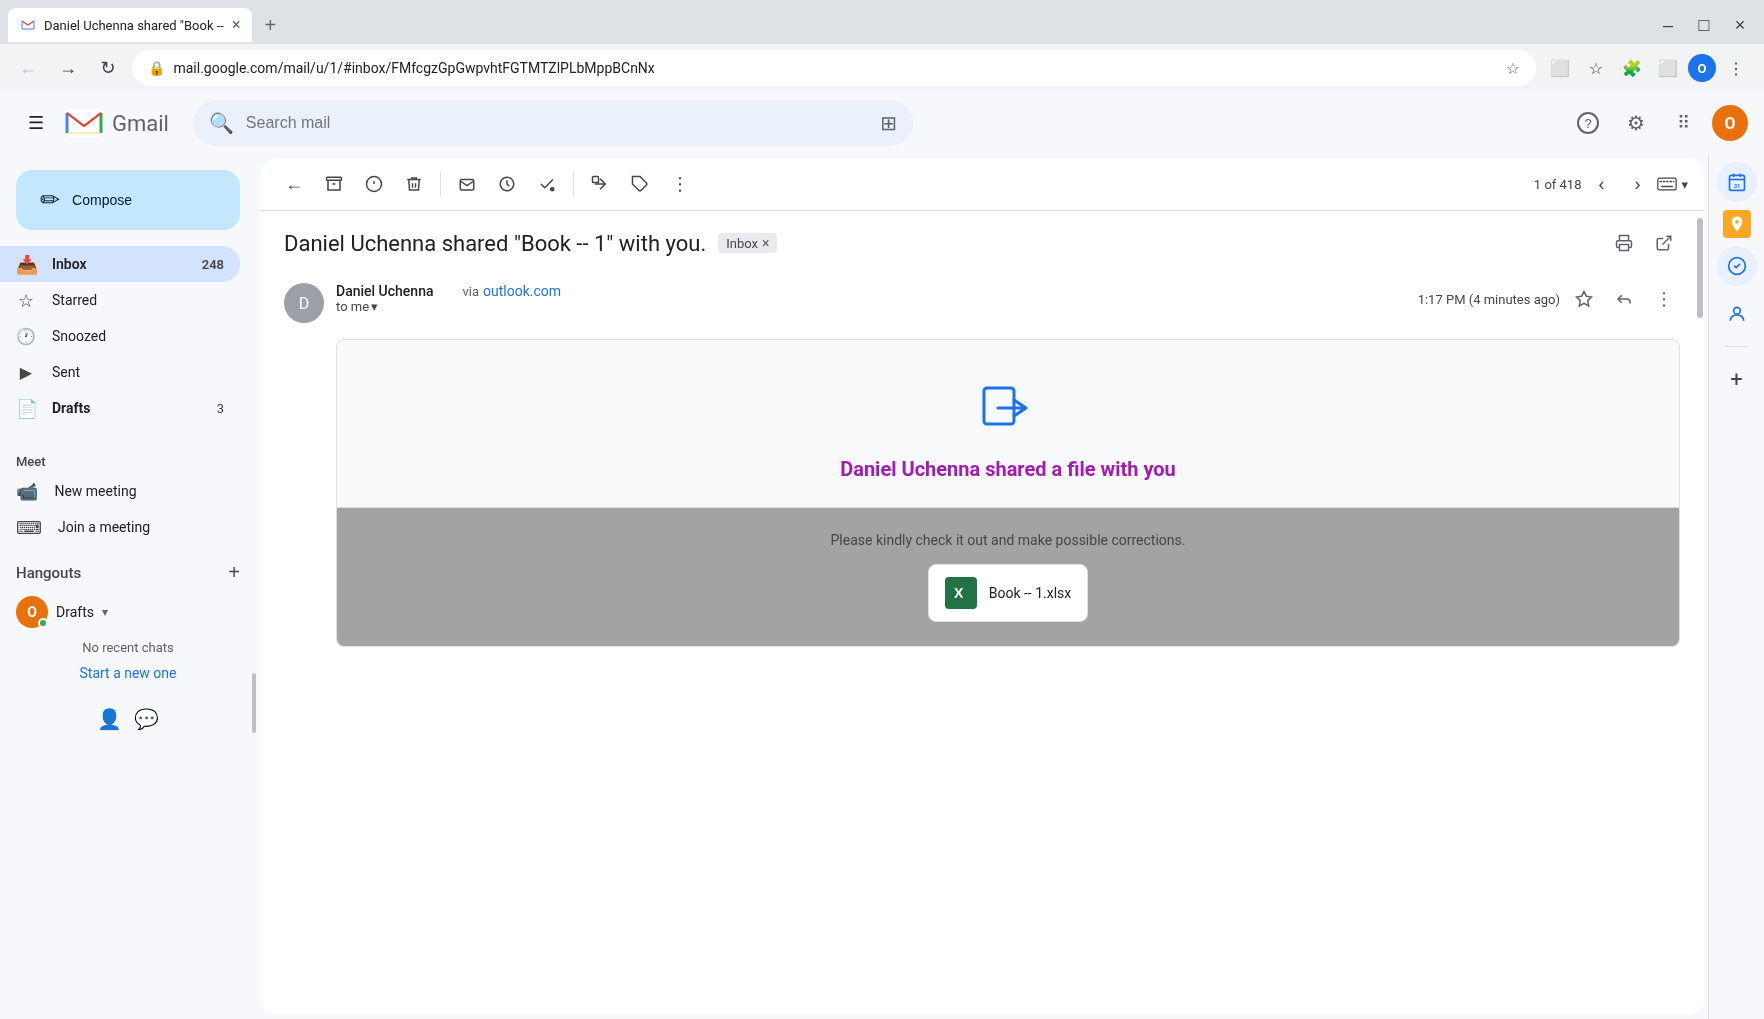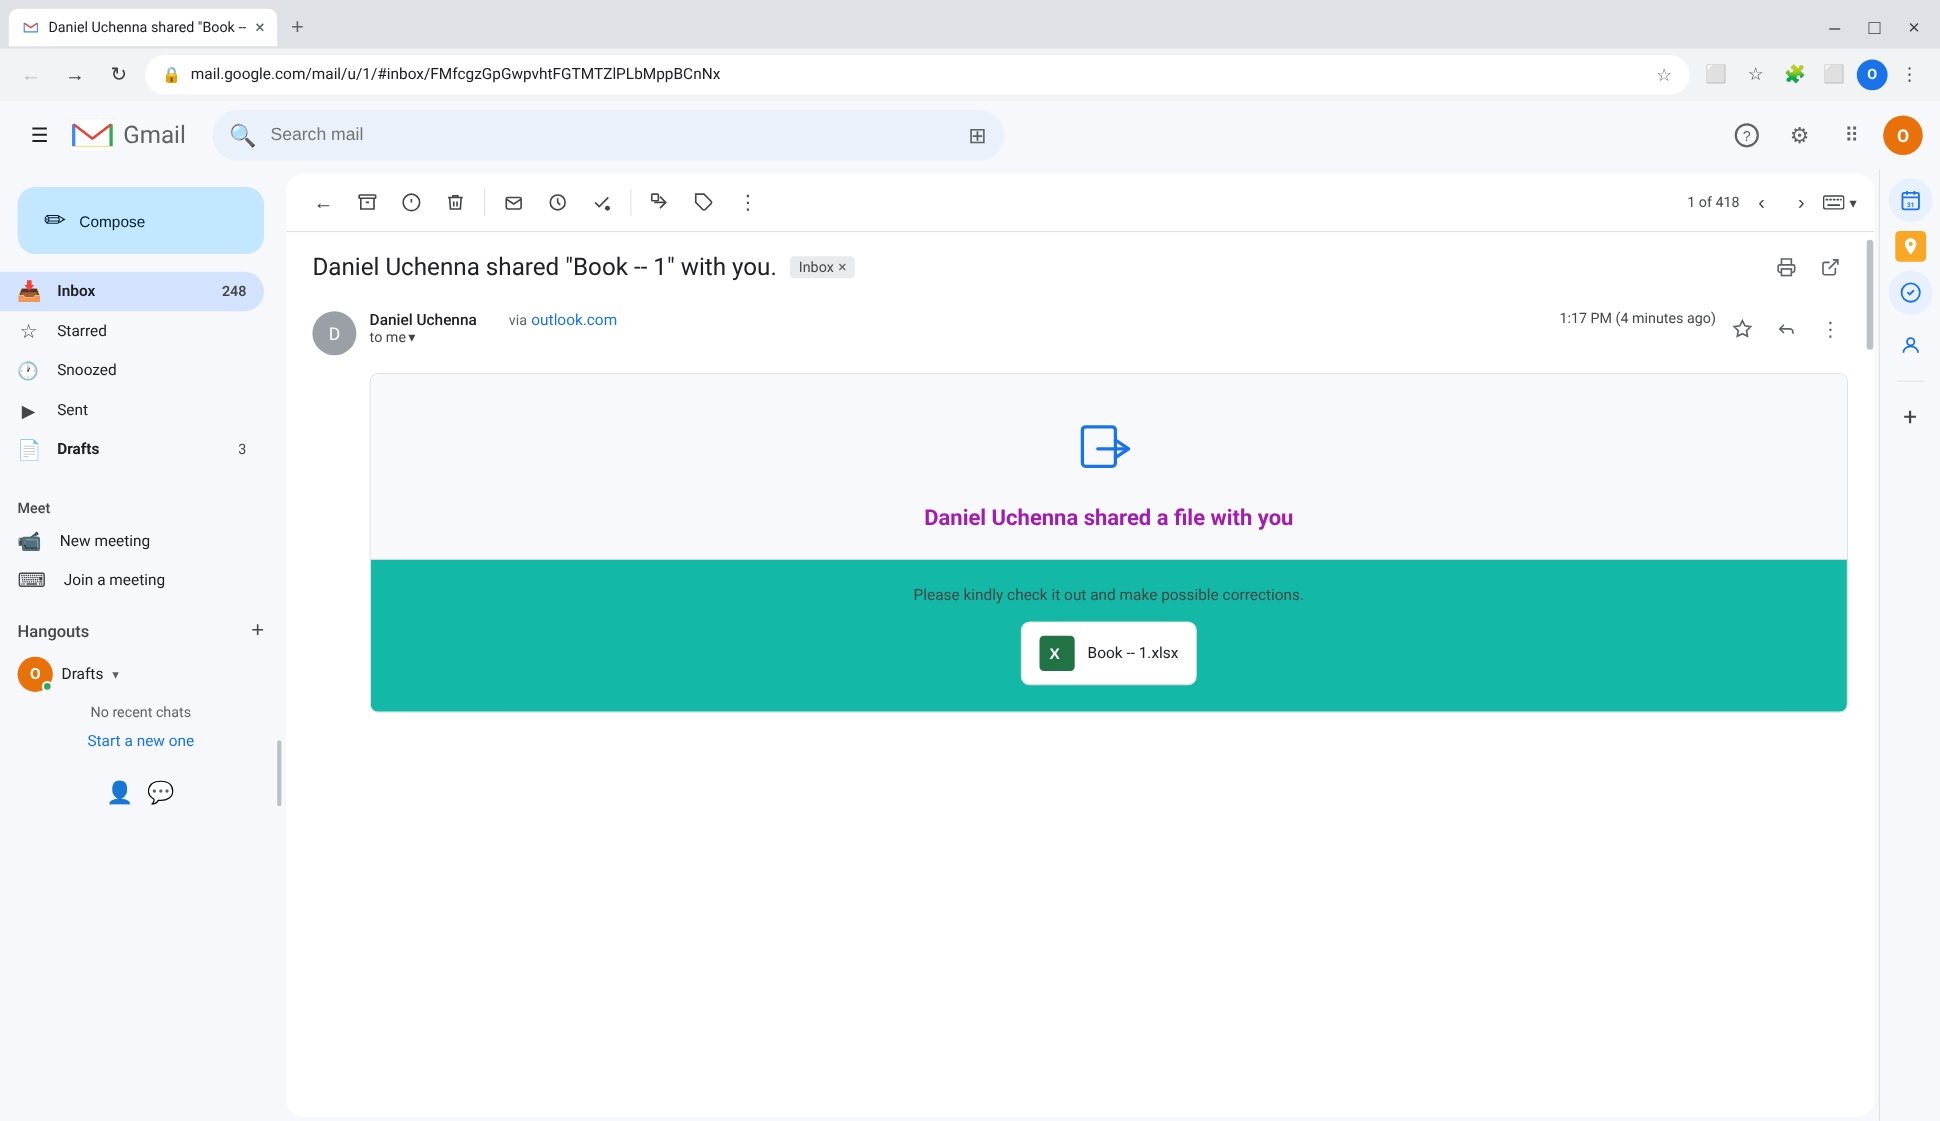--- a/index.html
+++ b/index.html
@@ -85,30 +85,30 @@
 
     
     .email-thread { padding: 8px 24px; }
     .email-header { display: flex; align-items: flex-start; gap: 12px; padding: 8px 0; }
     .sender-avatar { width: 40px; height: 40px; border-radius: 50%; background: #9aa0a6; color: white; font-size: 16px; display: flex; align-items: center; justify-content: center; flex-shrink: 0; }
     .email-meta { flex: 1; }
     .sender-name { font-size: 14px; font-weight: 500; color: #202124; }
     .sender-via { font-size: 14px; color: #444746; margin-left: 25px; }
     .via-link { color: #1a73e8; text-decoration: none; }
     .email-recipient { font-size: 13px; color: #444746; cursor: pointer; display: flex; align-items: center; gap: 2px; }
-    .email-actions { display: flex; align-items: flex-start; gap: 8px; }
+    .email-actions { display: flex; align-items: center; gap: 8px; }
     .email-time { font-size: 13px; color: #444746; }
     .action-icon-btn { background: none; border: none; cursor: pointer; color: #5f6368; font-size: 18px; padding: 4px; border-radius: 50%; width: 32px; height: 32px; display: flex; align-items: center; justify-content: center; }
 
     
     .email-body-card { margin: 8px 0 0 52px; border: 1px solid #e0e0e0; border-radius: 8px; overflow: hidden; }
     .email-body-top { background: #f8f9fa; padding: 40px 24px 24px; text-align: center; border-bottom: 1px solid #e0e0e0; }
     .share-icon-container { margin-bottom: 16px; }
     .email-body-title { font-size: 20px; font-weight: 700; color: #a21caf; line-height: 1.4; }
-    .email-body-bottom { padding: 24px; background: #14b8a6; text-align: center; }
+    .email-body-bottom { padding: 24px; background: #a3a3a3; text-align: center; }
     .email-body-text { font-size: 14px; color: #444746; margin-bottom: 16px; }
     .file-attachment { display: inline-flex; align-items: center; gap: 12px; border: 1px solid #e0e0e0; border-radius: 8px; padding: 12px 16px; background: #fff; cursor: pointer; }
     .excel-icon { width: 32px; height: 32px; background: #217346; border-radius: 4px; display: flex; align-items: center; justify-content: center; color: white; font-size: 12px; font-weight: bold; }
     .file-name { font-size: 14px; color: #202124; }
 
     
     .right-panel { width: 56px; background: #f6f8fc; display: flex; flex-direction: column; align-items: center; padding: 8px 0; gap: 8px; border-left: 1px solid #e0e0e0; flex-shrink: 0; }
     .right-panel-icon { width: 40px; height: 40px; border-radius: 50%; display: flex; align-items: center; justify-content: center; cursor: pointer; font-size: 20px; color: #444746; }
     .right-panel-icon.active-blue { color: #1a73e8; background: #e8f0fe; border-radius: 50%; }
     .right-panel-divider { width: 24px; height: 1px; background: #e0e0e0; margin: 4px 0; }

